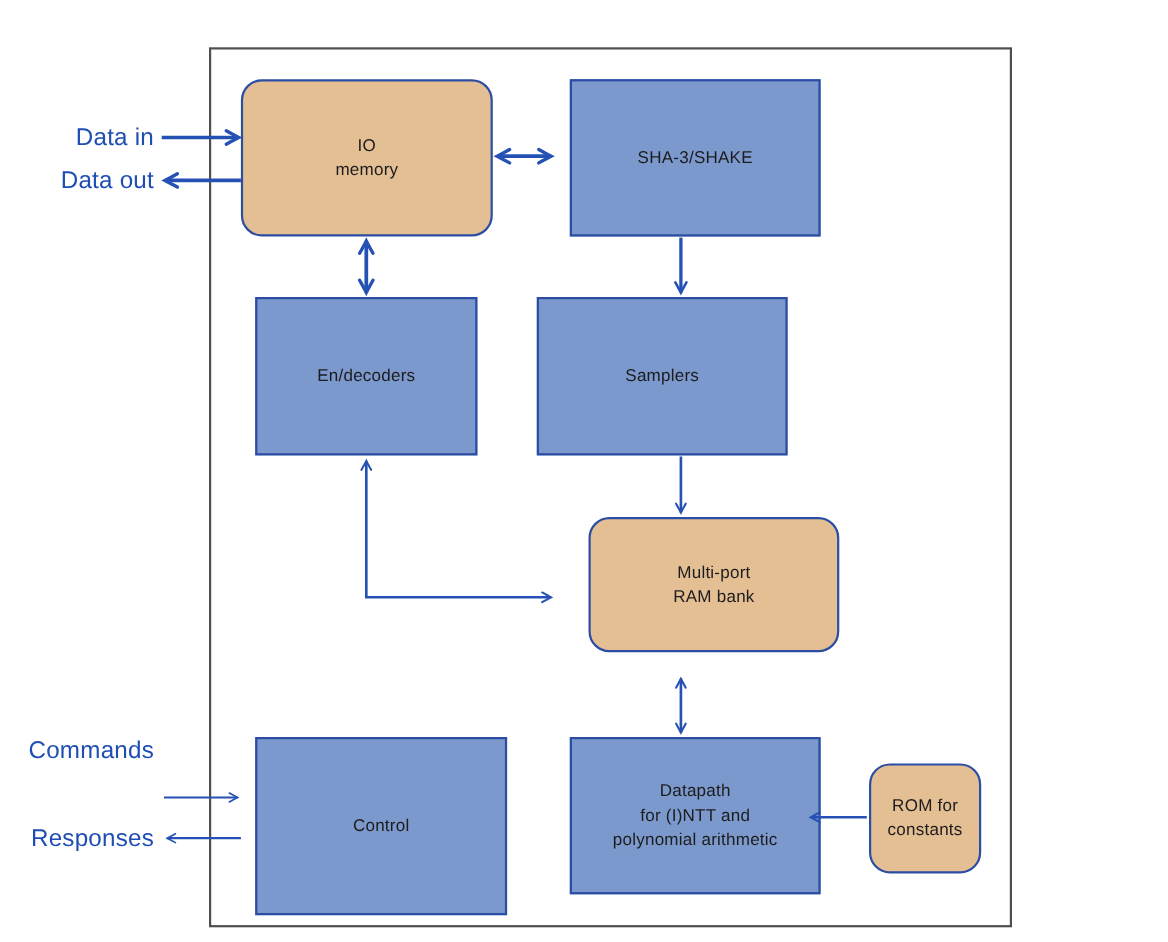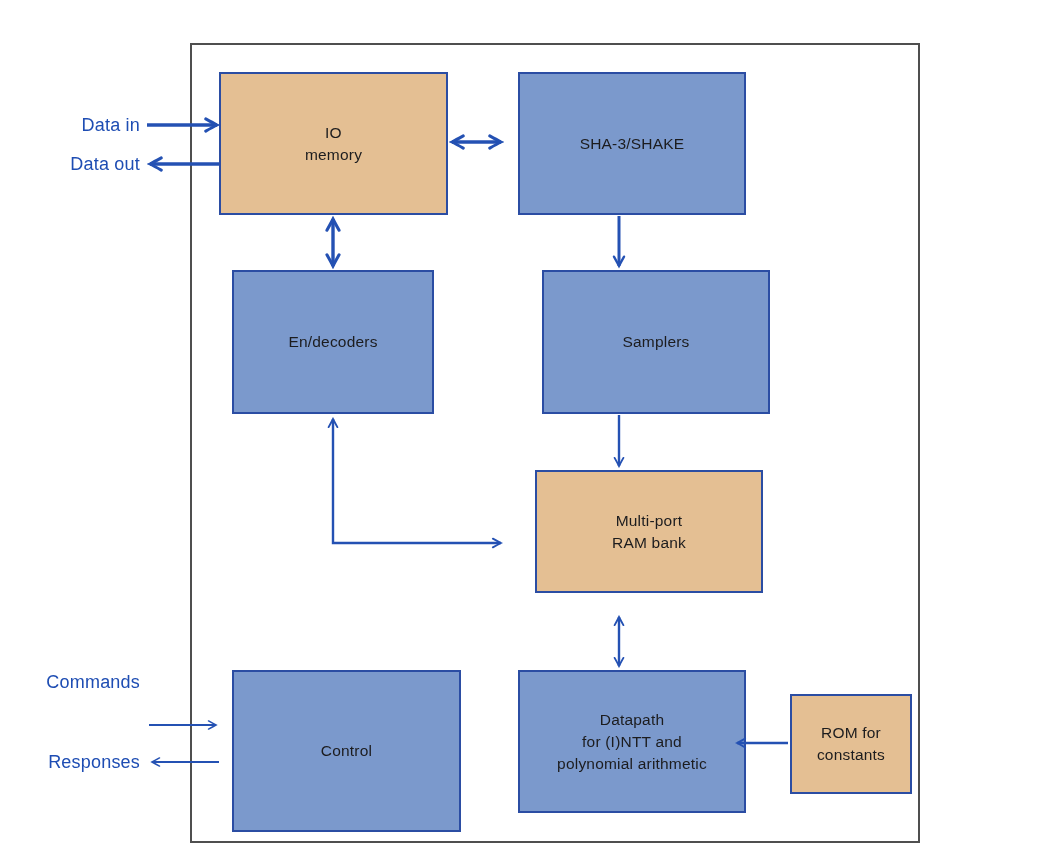--- a/index.html
+++ b/index.html
@@ -19,26 +19,26 @@
   }
   .frame{
     position:absolute;left:190px;top:43px;width:730px;height:800px;
     border:2px solid var(--frame);box-sizing:border-box;background:transparent;
   }
   .block{
     position:absolute;border:2px solid var(--box-border);box-sizing:border-box;
     display:flex;align-items:center;justify-content:center;text-align:center;
     color:var(--box-text);font-size:15.5px;line-height:1.42;letter-spacing:0.2px;
   }
-  .tan{background:var(--tan-fill);}
+  .tan{background:var(--tan-fill);border-radius:19px;}
   .blue{background:var(--blue-fill);margin-left:13px;}
   .ln{display:block;}
   .ext-label{
     position:absolute;left:0;width:140px;text-align:right;
-    color:var(--label-text);font-size:18px;line-height:24px;letter-spacing:0.2px;
+    color:var(--label-text);font-size:22px;line-height:24px;letter-spacing:0.2px;
   }
   svg.arrows{position:absolute;left:0;top:0;pointer-events:none;}
   .stroke{stroke:var(--arrow);fill:none;}
   .w-thick{stroke-width:3.4px;}
   .w-med{stroke-width:3px;}
   .w-reg{stroke-width:2.4px;}
   .w-thin{stroke-width:2px;}
 </style>
 </head>
 <body>
@@ -59,21 +59,21 @@
       <span class="ln">SHA-3/SHAKE</span>
     </div>
   </div>
 
   <div class="block blue" style="left:219px;top:270px;width:202px;height:144px">
     <div>
       <span class="ln">En/decoders</span>
     </div>
   </div>
 
-  <div class="block blue" style="left:529px;top:270px;width:228px;height:144px">
+  <div class="block blue" style="left:475px;top:270px;width:228px;height:144px">
     <div>
       <span class="ln">Samplers</span>
     </div>
   </div>
 
   <div class="block tan" style="left:535px;top:470px;width:228px;height:123px">
     <div>
       <span class="ln">Multi-port</span>
       <span class="ln">RAM bank</span>
     </div>
@@ -86,21 +86,21 @@
   </div>
 
   <div class="block blue" style="left:505px;top:670px;width:228px;height:143px">
     <div>
       <span class="ln">Datapath</span>
       <span class="ln">for (I)NTT and</span>
       <span class="ln">polynomial arithmetic</span>
     </div>
   </div>
 
-  <div class="block tan" style="left:790px;top:694px;width:122px;height:100px">
+  <div class="block tan" style="left:790px;top:694px;width:102px;height:100px">
     <div>
       <span class="ln">ROM for</span>
       <span class="ln">constants</span>
     </div>
   </div>
 
   <div class="ext-label" style="top:113px">Data in</div>
   <div class="ext-label" style="top:152px">Data out</div>
   <div class="ext-label" style="top:670px">Commands</div>
   <div class="ext-label" style="top:750px">Responses</div>

